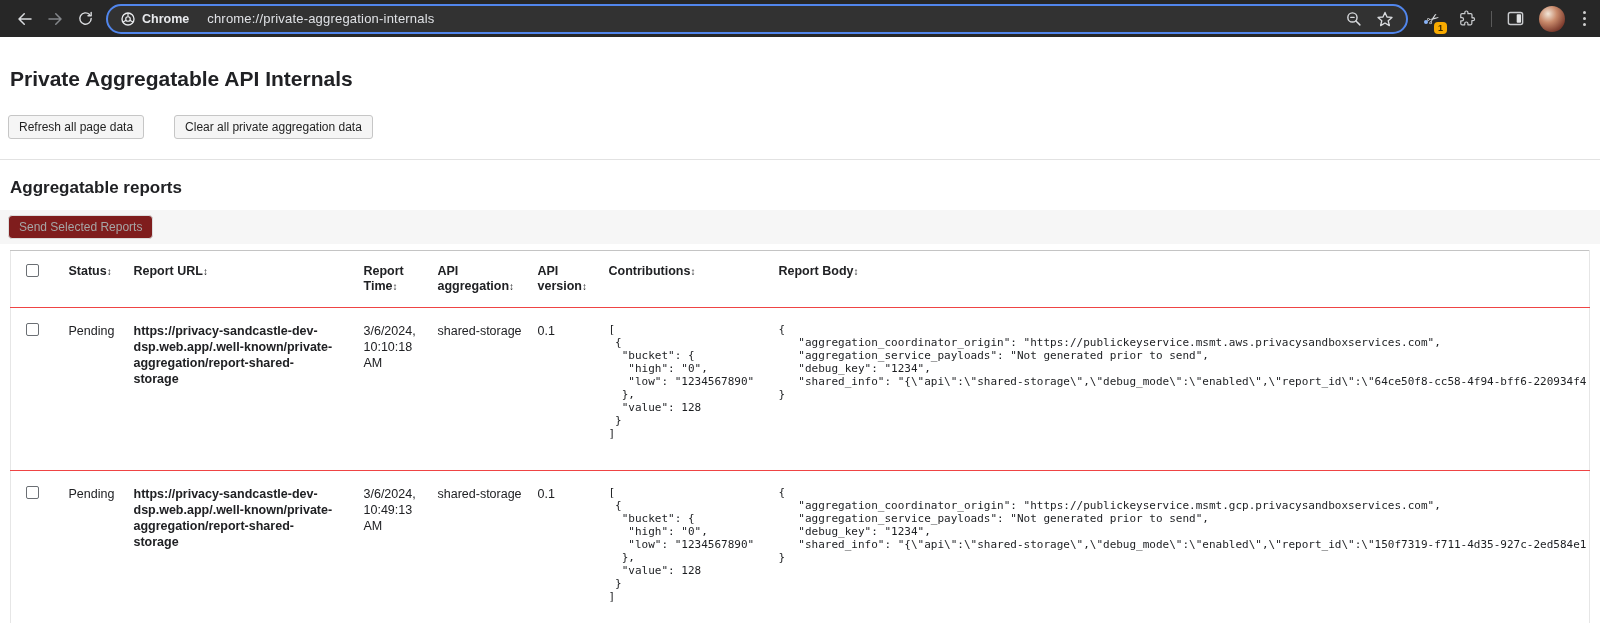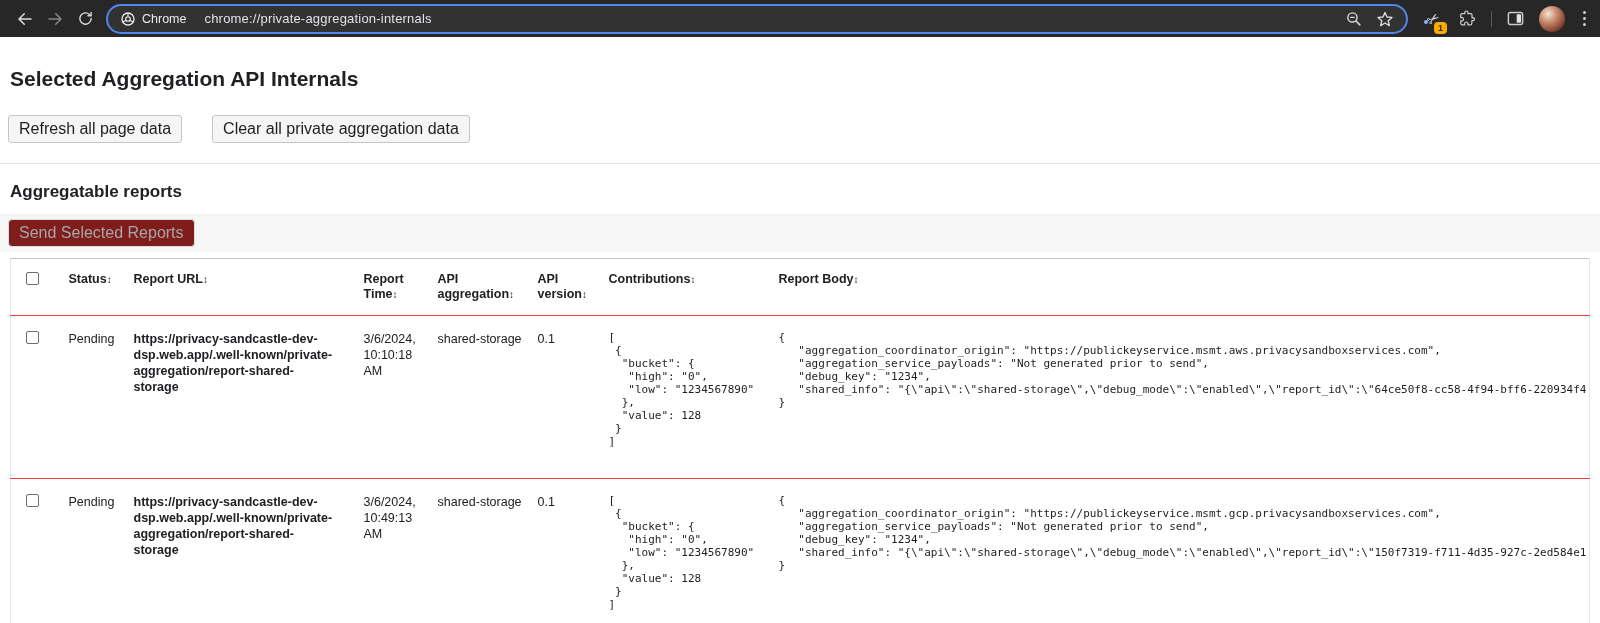--- a/index.html
+++ b/index.html
@@ -6,40 +6,40 @@
   html,body { width:1600px; height:623px; overflow:hidden; background:#fff;
     font-family:"Liberation Sans", sans-serif; }
 
   
   .toolbar { height:37px; background:#272727; display:flex; align-items:center; padding:0 10px; }
   .nav-btn { width:30px; height:30px; display:flex; align-items:center; justify-content:center; flex:0 0 auto; border-radius:50%; }
   .nav-btn svg { display:block; }
   .omnibox { flex:1 1 auto; height:30px; margin:0 14px 0 6px; background:#323232;
     border:2px solid #5186ec; border-radius:16px; display:flex; align-items:center; padding:0 12px; }
   .chip { display:flex; align-items:center; gap:6px; margin-right:18px; }
-  .chip-label { color:#e8eaed; font-size:12.5px; font-weight:normal; }
+  .chip-label { color:#e8eaed; font-size:12.5px; font-weight:bold; }
   .url-text { color:#dfe1e5; font-size:13px; letter-spacing:.2px; flex:1 1 auto; }
   .omni-icons { display:flex; align-items:center; gap:14px; }
   .tb-right { display:flex; align-items:center; gap:14px; flex:0 0 auto; }
   .scissors-wrap { position:relative; width:22px; height:24px; display:flex; align-items:center; justify-content:center; }
   .scissors { color:#d9dbde; font-size:15px; transform:rotate(-35deg); }
   .blue-dot { position:absolute; left:2px; bottom:7px; width:4px; height:4px; border-radius:50%; background:#8ab4f8; }
   .ext-badge { position:absolute; right:-3px; bottom:-3px; background:#f9ab00; color:#3c2a00;
     font-size:9px; font-weight:bold; padding:1px 4px; border-radius:4px; line-height:10px; }
   .vsep { width:1px; height:16px; background:#5a5a5a; }
   .avatar { width:26px; height:26px; border-radius:50%;
     background:radial-gradient(circle at 35% 30%, #f2e6d8 0%, #c98a6b 35%, #7c3b2d 75%, #5a2620 100%); }
   .kebab { display:flex; flex-direction:column; gap:3px; align-items:center; padding:0 4px; }
   .kebab i { width:3px; height:3px; border-radius:50%; background:#cfcfcf; }
 
   
   .page { padding-top:30px; color:#202124; }
   h1 { font-size:21px; font-weight:bold; margin:0 0 24px 10px; color:#202124; }
   .btn-row { display:flex; gap:30px; margin:0 0 20px 8px; }
-  .ui-btn { font-family:"Liberation Sans", sans-serif; font-size:16px; color:#1f1f1f;
+  .ui-btn { font-family:"Liberation Sans", sans-serif; font-size:12px; color:#1f1f1f;
     background:#f5f5f5; border:1px solid #c6c6c6; border-radius:3px; padding:4px 10px; cursor:pointer; }
   hr.divider { border:none; border-top:1px solid #e2e2e2; margin:0 0 18px 0; }
   h2 { font-size:17px; font-weight:bold; margin:4px 0 12px 10px; color:#202124; }
   .band { background:#f6f6f6; padding:5px 8px; margin-bottom:6px; }
   .ui-btn.disabled { background:#7f1d1d; border:1px solid #dddddd; color:#a6a6a6; border-radius:4px; cursor:default; }
 
   
   table { margin:0 10px; width:1580px; table-layout:fixed; border-collapse:collapse;
     border-top:1px solid #c4c4c4; border-left:1px solid #e6e6e6; border-right:1px solid #e6e6e6; border-bottom:1px solid #e0e0e0; }
   th, td { vertical-align:top; text-align:left; }
@@ -113,21 +113,21 @@
     <span class="avatar"></span>
     <span class="kebab">
         <i></i>
         <i></i>
         <i></i>
       </span>
   </div>
 </div>
 
 <div class="page">
-  <h1>Selected Aggregation API Internals</h1>
+  <h1>Private Aggregatable API Internals</h1>
 
   <div class="btn-row">
     <button class="ui-btn">Refresh all page data</button>
     <button class="ui-btn">Clear all private aggregation data</button>
   </div>
 
   <hr class="divider">
 
   <h2>Aggregatable reports</h2>
 

